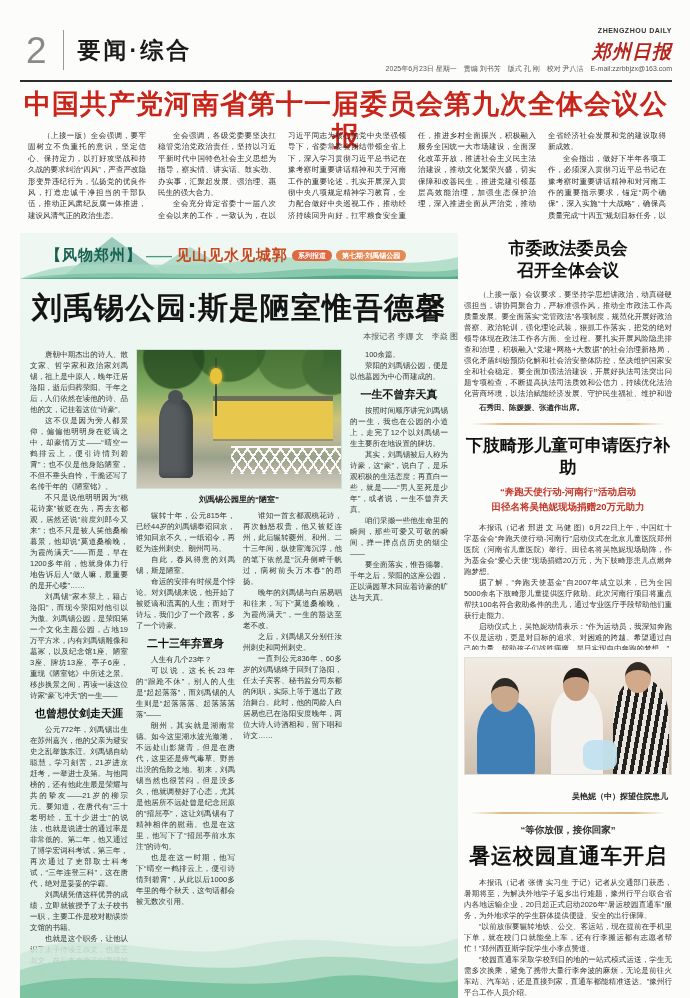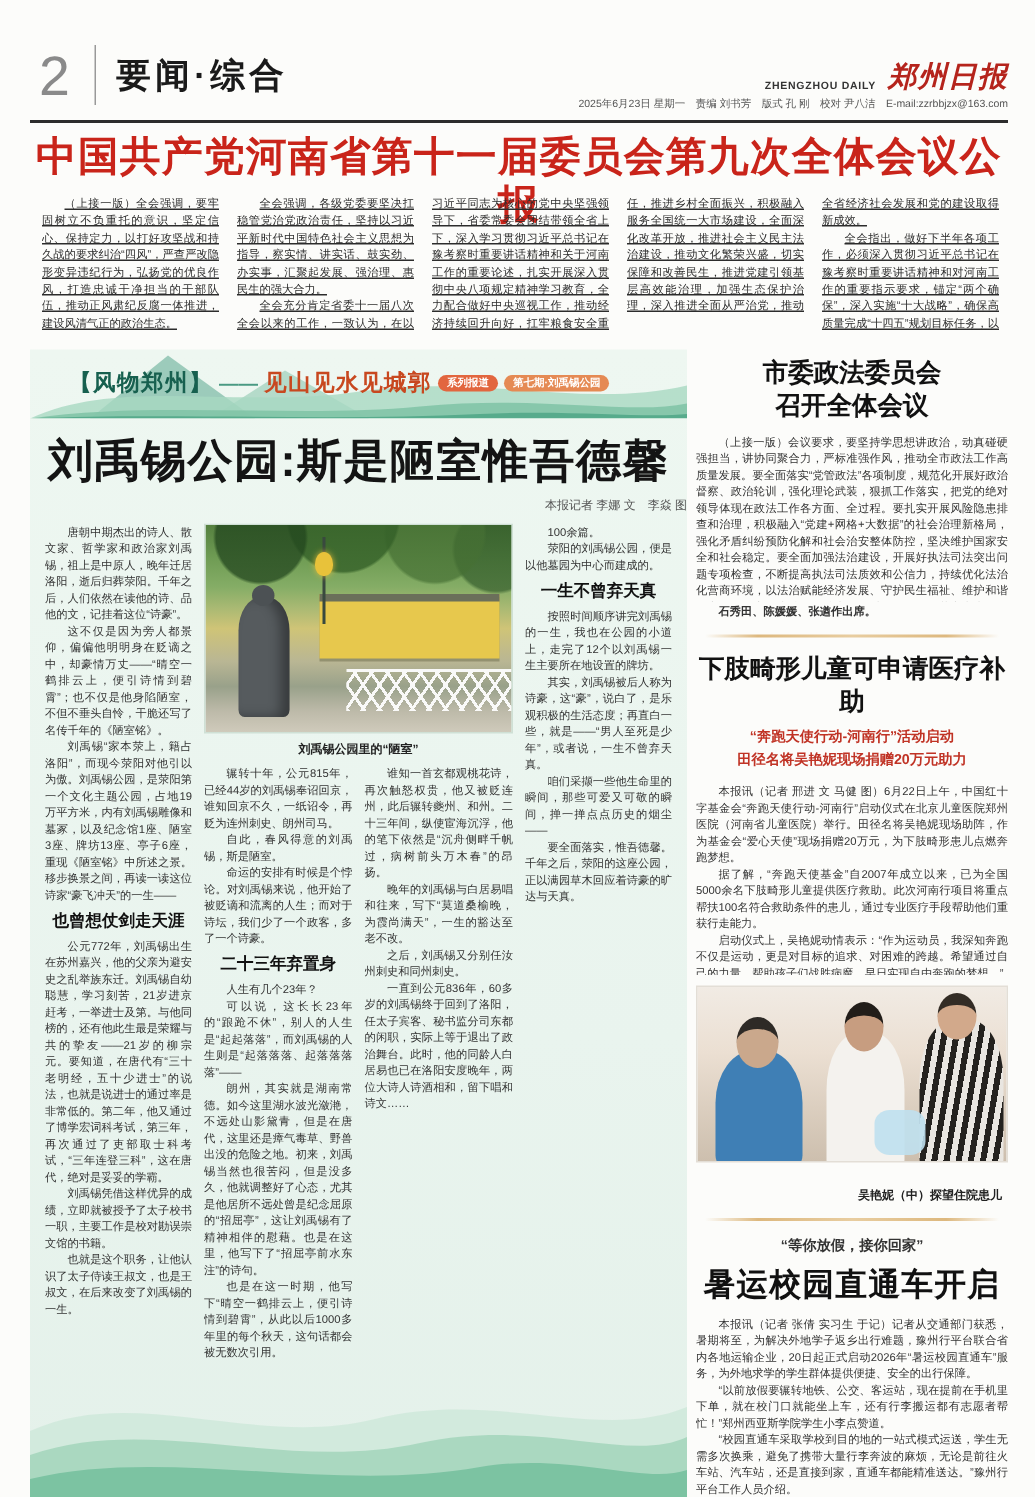--- a/index.html
+++ b/index.html
@@ -8,31 +8,31 @@
     background:#fcfcfa;color:#222;
     font-family:"Liberation Sans","DejaVu Sans",sans-serif;
   }
   
   .hdr{position:absolute;left:26px;top:28px;right:18px;height:50px;}
   .hdr-left{position:absolute;left:0;top:2px;display:flex;align-items:center;}
   .pagenum{font-size:37px;color:#8a8a8a;font-weight:400;line-height:1;}
   .hdr-sep{width:1px;height:40px;background:#999;margin:0 14px 0 16px;}
   .section-title{font-size:23px;font-weight:700;letter-spacing:3px;color:#1a1a1a;}
   .hdr-right{position:absolute;right:0;bottom:4px;text-align:right;}
-  .masthead-row{display:flex;align-items:flex-end;justify-content:flex-end;gap:8px;}
+  .masthead-row{display:flex;align-items:flex-end;justify-content:flex-end;gap:8px;flex-direction:column;}
   .masthead-en{font-size:7px;font-weight:700;color:#333;letter-spacing:.5px;}
   .masthead-cn{font-family:"DejaVu Serif","Liberation Serif",serif;font-style:italic;font-weight:700;
     font-size:19px;color:#b5241c;letter-spacing:1px;line-height:1;}
   .dateline{font-size:7px;color:#555;margin-top:3px;white-space:nowrap;}
   .hdr-rule{position:absolute;left:20px;right:18px;top:80px;border-top:2px solid #2c2c2c;}
   
   .lead-headline{position:absolute;left:20px;right:18px;top:88px;text-align:center;
     color:#c9241a;font-size:27px;font-weight:800;letter-spacing:1px;line-height:1.2;}
   .lead-body{position:absolute;left:28px;top:130px;width:638px;height:100px;overflow:hidden;
-    column-count:5;column-gap:12px;font-size:7.5px;line-height:11.4px;text-align:justify;color:#2c2c2c;text-decoration:underline;}
+    column-count:5;column-gap:12px;font-size:7.5px;line-height:11.4px;text-align:justify;color:#2c2c2c;}
   .lead-body p{margin:0;text-indent:2em;}
   
   .feature{position:absolute;left:20px;top:233px;width:438px;height:765px;overflow:hidden;
     background:linear-gradient(180deg,#eef7f1 0%,#e9f4ee 60%,#e4f1ea 100%);}
   .banner{position:relative;height:46px;overflow:hidden;}
   .banner svg{position:absolute;left:0;bottom:0;}
   .banner-text{position:absolute;left:26px;top:13px;display:flex;align-items:center;gap:4px;white-space:nowrap;}
   .banner-bracket{font-size:15px;font-weight:800;color:#17604f;letter-spacing:1px;}
   .banner-dash{font-size:13px;font-weight:800;color:#4a9a83;}
   .banner-title{font-size:15px;font-weight:800;color:#c8481f;letter-spacing:1px;}
@@ -147,20 +147,21 @@
     </div>
   </div>
 
   <div class="feat-headline">刘禹锡公园:斯是陋室惟吾德馨</div>
   <div class="feat-byline">本报记者 李娜 文　李焱 图</div>
 
   <div class="feat-cols">
     <div class="fcol">
         <p class="para">唐朝中期杰出的诗人、散文家、哲学家和政治家刘禹锡，祖上是中原人，晚年迁居洛阳，逝后归葬荥阳。千年之后，人们依然在读他的诗、品他的文，记挂着这位“诗豪”。</p>
         <p class="para">这不仅是因为旁人都景仰，偏偏他明明身在贬谪之中，却豪情万丈——“晴空一鹤排云上，便引诗情到碧霄”；也不仅是他身陷陋室，不但不垂头自怜，干脆还写了名传千年的《陋室铭》。</p>
+        <p class="para">不只是说他明明因为“桃花诗案”被贬在先，再去玄都观，居然还说“前度刘郎今又来”；也不只是被人笑他桑榆暮景，他却说“莫道桑榆晚，为霞尚满天”——而是，早在1200多年前，他就身体力行地告诉后人“做人嘛，最重要的是开心喽”……</p>
         <p class="para">刘禹锡“家本荥上，籍占洛阳”，而现今荥阳对他引以为傲。刘禹锡公园，是荥阳第一个文化主题公园，占地19万平方米，内有刘禹锡雕像和墓冢，以及纪念馆1座、陋室3座、牌坊13座、亭子6座，重现《陋室铭》中所述之景。移步换景之间，再读一读这位诗家“豪飞冲天”的一生——</p>
         <div class="sub">也曾想仗剑走天涯</div>
         <p class="para">公元772年，刘禹锡出生在苏州嘉兴，他的父亲为避安史之乱举族东迁。刘禹锡自幼聪慧，学习刻苦，21岁进京赶考，一举进士及第。与他同榜的，还有他此生最是荣耀与共的挚友——21岁的柳宗元。要知道，在唐代有“三十老明经，五十少进士”的说法，也就是说进士的通过率是非常低的。第二年，他又通过了博学宏词科考试，第三年，再次通过了吏部取士科考试，“三年连登三科”，这在唐代，绝对是妥妥的学霸。</p>
         <p class="para">刘禹锡凭借这样优异的成绩，立即就被授予了太子校书一职，主要工作是校对勘误崇文馆的书籍。</p>
         <p class="para">也就是这个职务，让他认识了太子侍读王叔文，也是王叔文，在后来改变了刘禹锡的一生。</p>
       </div>
     <div class="fmid">
       <div class="photo-park">
         <div class="pp-foliage"></div>
         <div class="pp-wall"></div>

